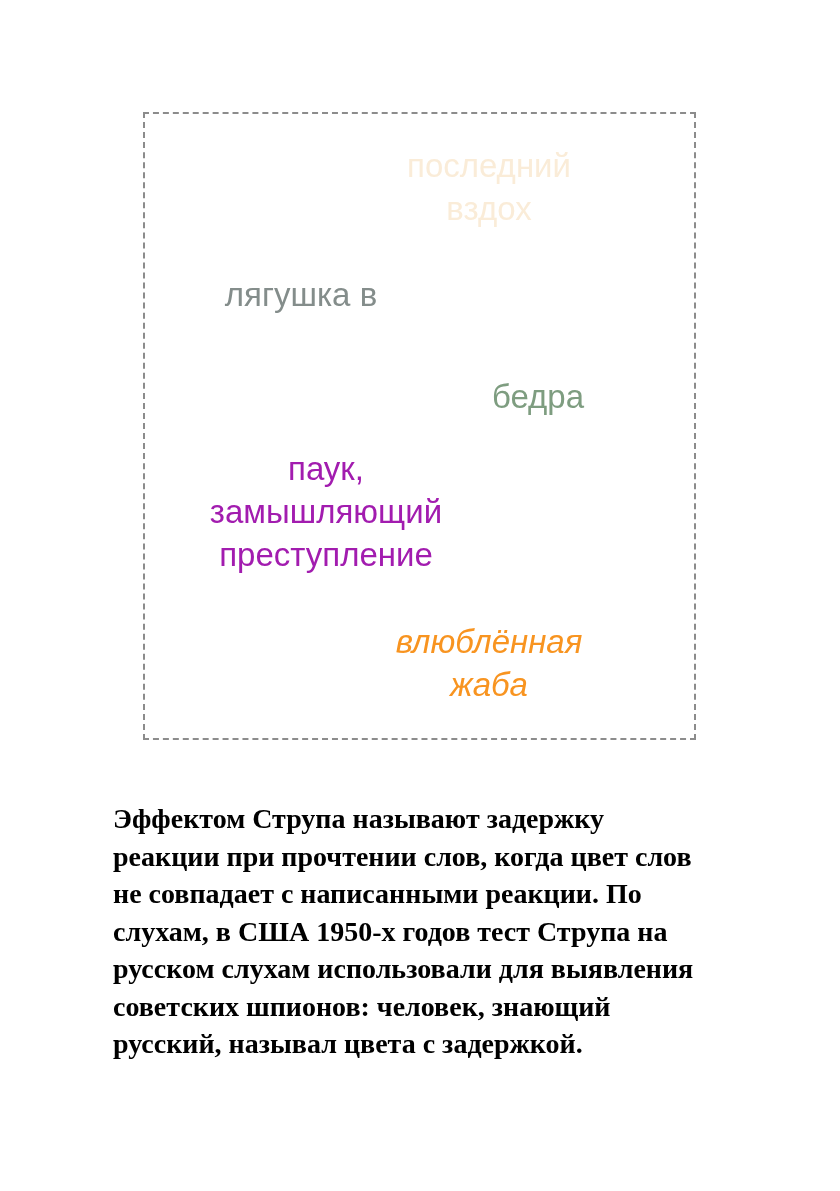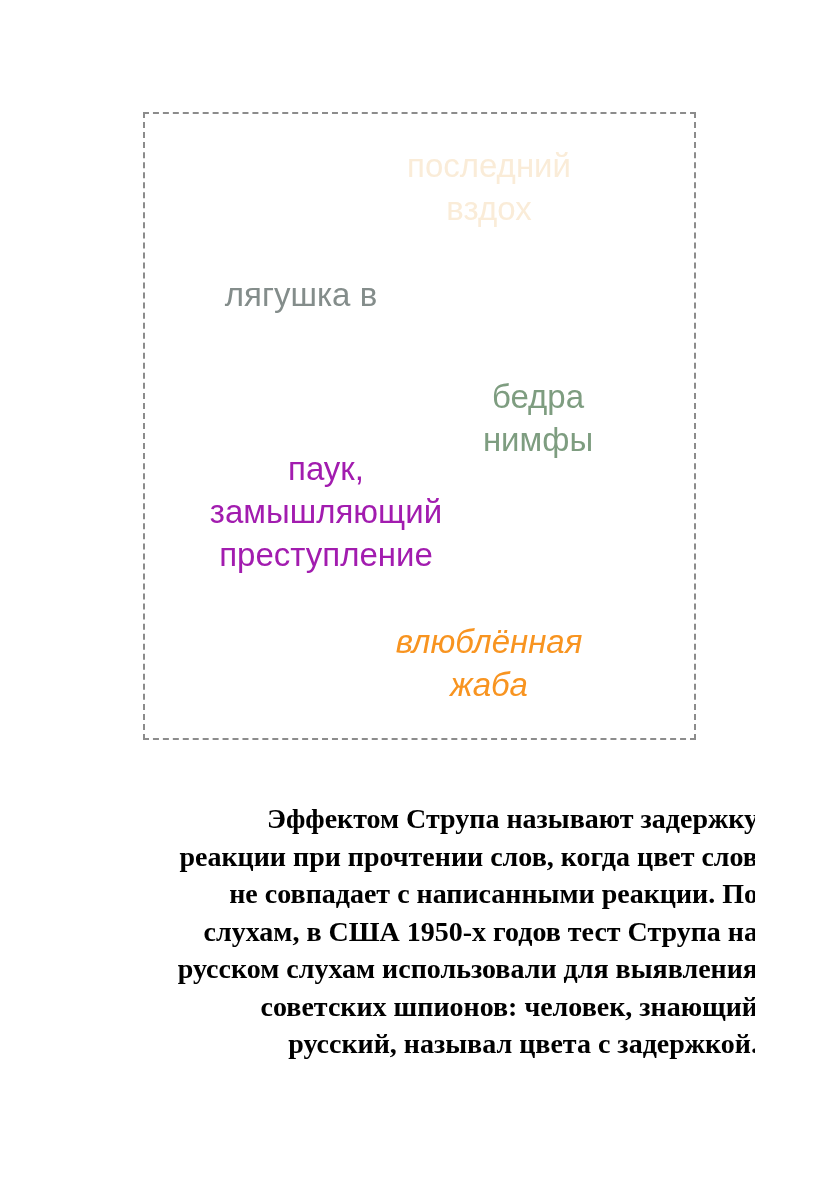--- a/index.html
+++ b/index.html
@@ -39,41 +39,40 @@
     position: absolute;
     left: 113px;
     top: 800px;
     width: 645px;
     font-family: "Liberation Serif", serif;
     font-weight: bold;
     font-size: 28px;
     line-height: 37.5px;
     color: #000000;
   }
-  .caption .cap-line { white-space: nowrap; text-align: right; }
+  .caption .cap-line { white-space: nowrap; }
 </style>
 </head>
 <body>
 
 <div class="page">
 
   <div class="stroop-box">
 
     <div class="phrase phrase-1" style="color: rgb(250, 236, 216);">
       <div class="phrase-line">последний</div>
       <div class="phrase-line">вздох</div>
     </div>
 
     <div class="phrase phrase-2" style="color: rgb(132, 141, 139);">
       <div class="phrase-line">лягушка в</div>
     </div>
 
     <div class="phrase phrase-3" style="color: rgb(126, 157, 128);">
       <div class="phrase-line">бедра</div>
-      <div class="phrase-line">нимфы</div>
     </div>
 
     <div class="phrase phrase-4" style="color: #a21caf;">
       <div class="phrase-line">паук,</div>
       <div class="phrase-line">замышляющий</div>
       <div class="phrase-line">преступление</div>
     </div>
 
     <div class="phrase phrase-5" style="color: rgb(248, 148, 32);">
       <div class="phrase-line">влюблённая</div>

